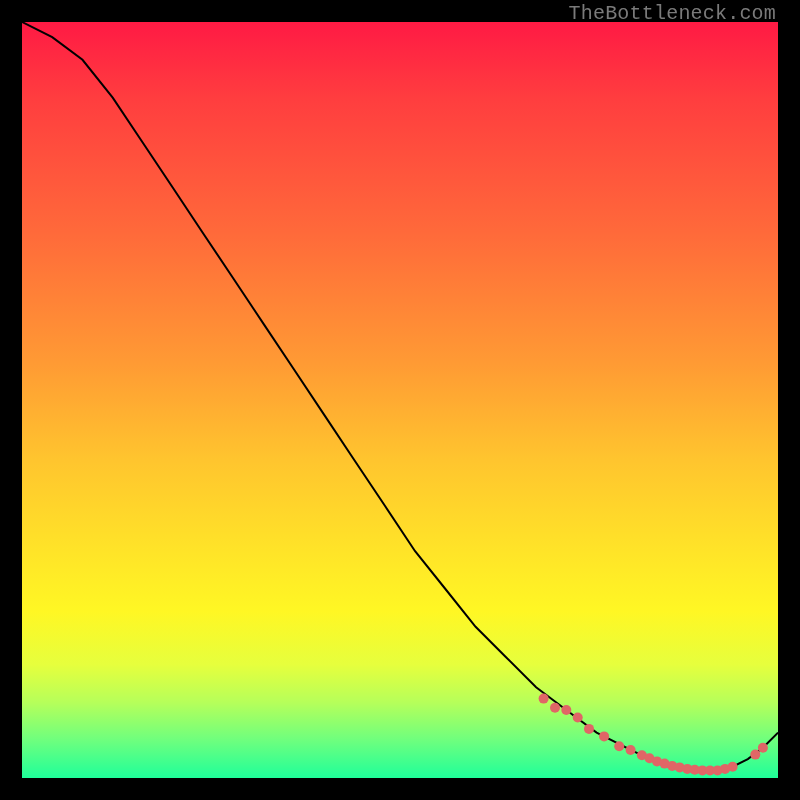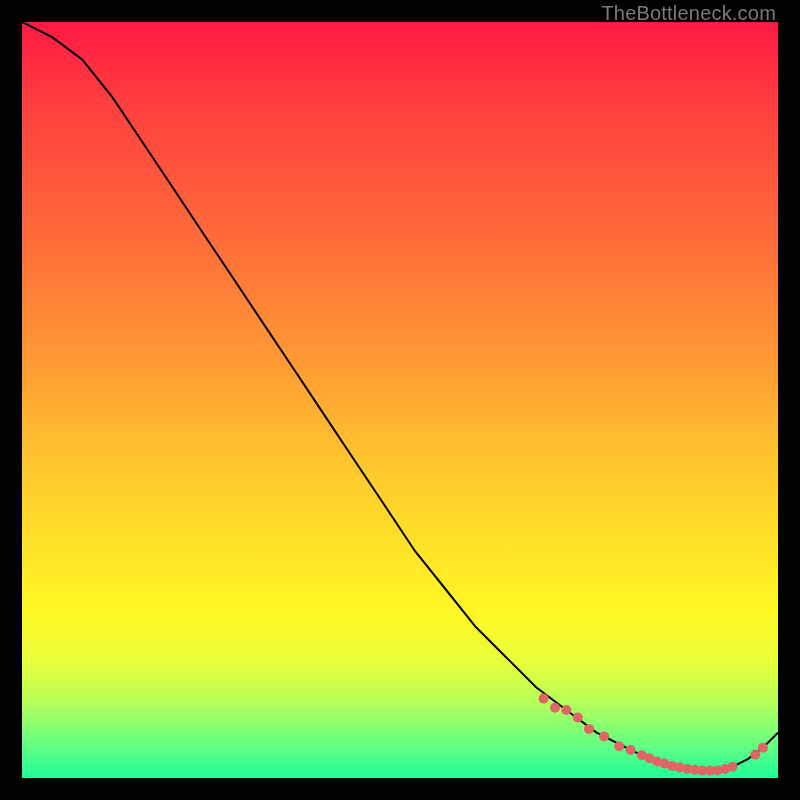--- a/index.html
+++ b/index.html
@@ -41,20 +41,21 @@
   }
   .watermark {
     position: absolute;
     top: 2px;
     right: 24px;
     color: #7a7a7a;
     font-size: 20px;
     font-weight: 500;
     letter-spacing: 0.2px;
     pointer-events: none;
+    font-family: Liberation Mono, monospace;
   }
   svg.overlay {
     position: absolute;
     left: 22px;
     top: 22px;
     width: 756px;
     height: 756px;
     pointer-events: none;
   }
 </style>

